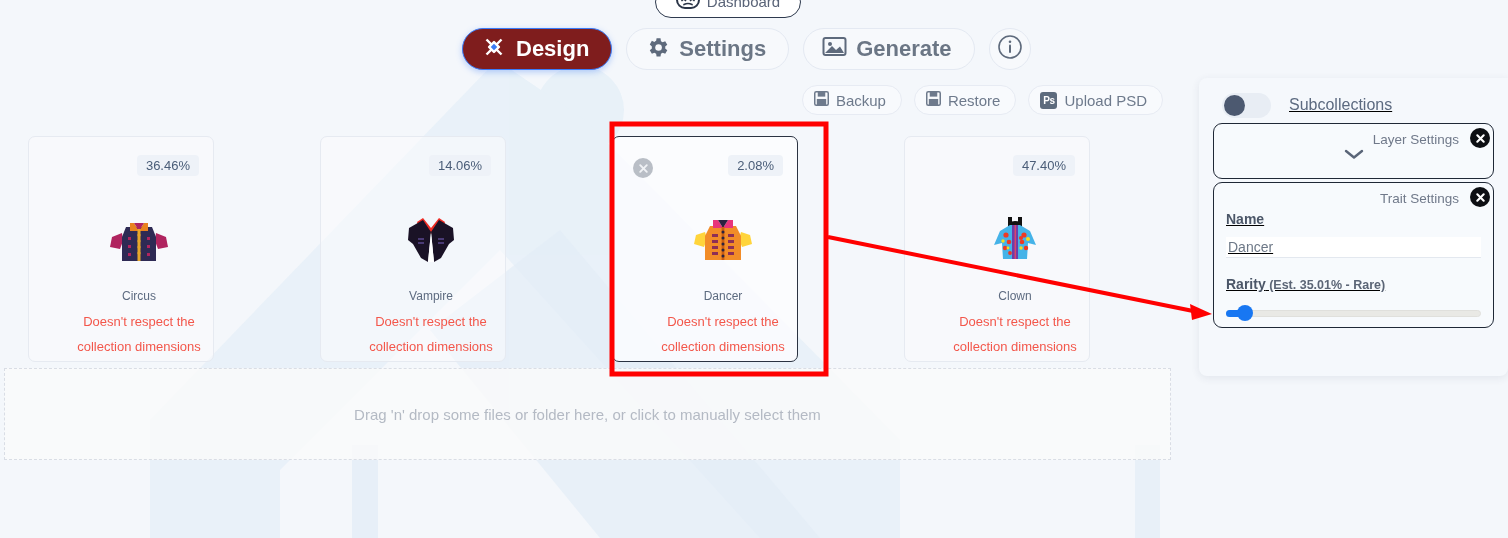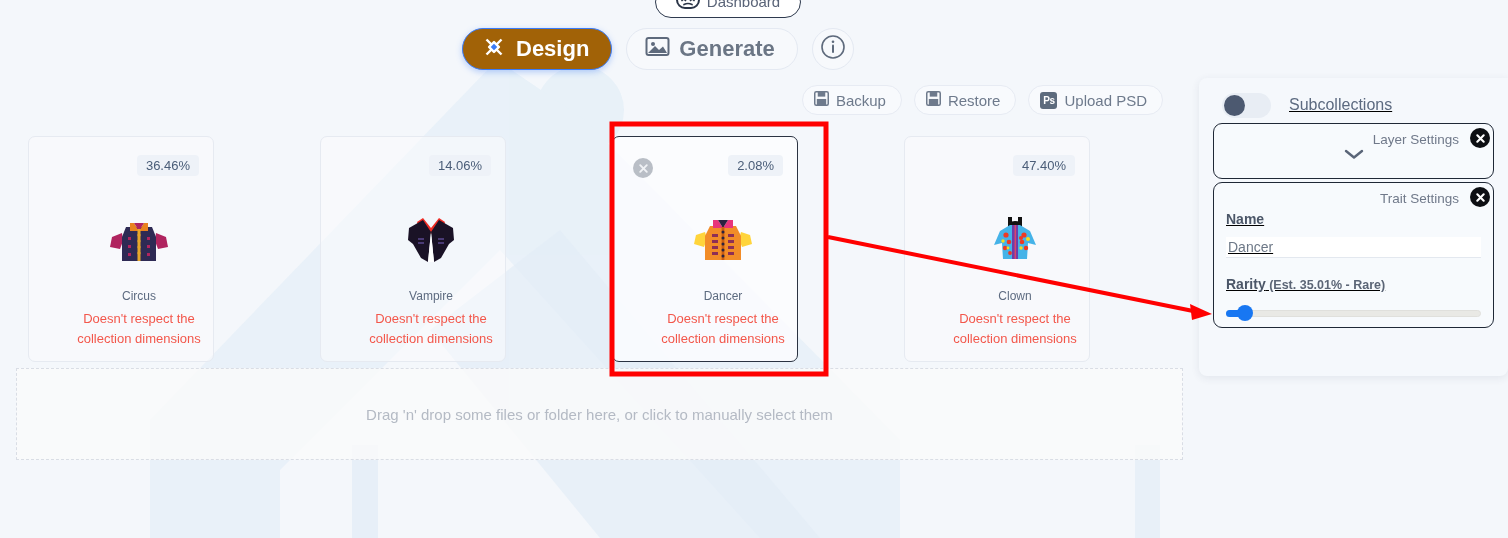--- a/index.html
+++ b/index.html
@@ -52,21 +52,21 @@
     padding: 0 22px 0 18px;
     border: 1px solid #e4e9f2;
     background: #f7f9fc;
     cursor: pointer;
     white-space: nowrap;
   }
   .mode-tab .mt-label {
     font-size: 22px; font-weight: bold; color: #6b7685;
   }
   .mode-tab.active {
-    background: #a16207;
+    background: #7f1d1d;
     border-color: #3b7bf6;
     box-shadow: 0 2px 6px rgba(59,123,246,.35);
   }
   .mode-tab.active .mt-label { color: #ffffff; }
   #info-button {
     width: 42px; height: 42px;
     border-radius: 21px;
     border: 1px solid #e4e9f2;
     background: #f7f9fc;
     display: flex; align-items: center; justify-content: center;
@@ -143,28 +143,28 @@
     display: flex; align-items: center; justify-content: center;
   }
   .thumb svg { display: block; }
   .card-name {
     margin-top: 22px;
     font-size: 12px; color: #5d6b80;
   }
   .card-warn {
     margin-top: 6px;
     font-size: 13px; color: #f3574b;
-    text-align: center; line-height: 20px;
+    text-align: center; line-height: 25px;
     white-space: pre-line;
   }
 
   
   #dropzone {
     position: absolute;
-    left: 16px; top: 368px;
+    left: 4px; top: 368px;
     width: 1167px; height: 92px;
     border: 1.5px dashed #d9dde5;
     background: rgba(250,250,250,.82);
     display: flex; align-items: center; justify-content: center;
     cursor: pointer;
     z-index: 3;
   }
   #dropzone .dz-text { font-size: 15px; color: #b4bac4; }
 
   
@@ -308,20 +308,29 @@
           <g stroke="#ffffff" stroke-width="2.4" fill="none" stroke-linejoin="round">
             <path d="M5.5 5.5 L20.5 20.5"></path>
             <path d="M20.5 5.5 L5.5 20.5"></path>
             <rect x="9.5" y="9.5" width="7" height="7" transform="rotate(45 13 13)" fill="#3b7bf6"></rect>
           </g>
         </svg>
       </span>
       <span class="mt-label">Design</span>
     </div>
 
+    <div class="mode-tab">
+      <span>
+        <svg width="25" height="25" viewBox="0 0 24 24" fill="#5e6a7c">
+          <path d="M19.4 13a7.6 7.6 0 0 0 0-2l2-1.6-2-3.4-2.4 1a7.6 7.6 0 0 0-1.7-1L14.9 3h-3.8l-.4 2.6a7.6 7.6 0 0 0-1.7 1l-2.4-1-2 3.4L6.6 11a7.6 7.6 0 0 0 0 2l-2 1.6 2 3.4 2.4-1a7.6 7.6 0 0 0 1.7 1l.4 2.6h3.8l.4-2.6a7.6 7.6 0 0 0 1.7-1l2.4 1 2-3.4z"></path>
+          <circle cx="13" cy="12" r="3.2" fill="#f7f9fc"></circle>
+        </svg>
+      </span>
+      <span class="mt-label">Settings</span>
+    </div>
 
     <div class="mode-tab">
       <span>
         <svg width="25" height="22" viewBox="0 0 25 22">
           <rect x="1.5" y="2" width="22" height="17" rx="2" fill="none" stroke="#5e6a7c" stroke-width="2"></rect>
           <circle cx="8" cy="8" r="2" fill="#5e6a7c"></circle>
           <path d="M3 17 L10 10 L14 14 L18 10.5 L22 17 Z" fill="#5e6a7c"></path>
         </svg>
       </span>
       <span class="mt-label">Generate</span>

